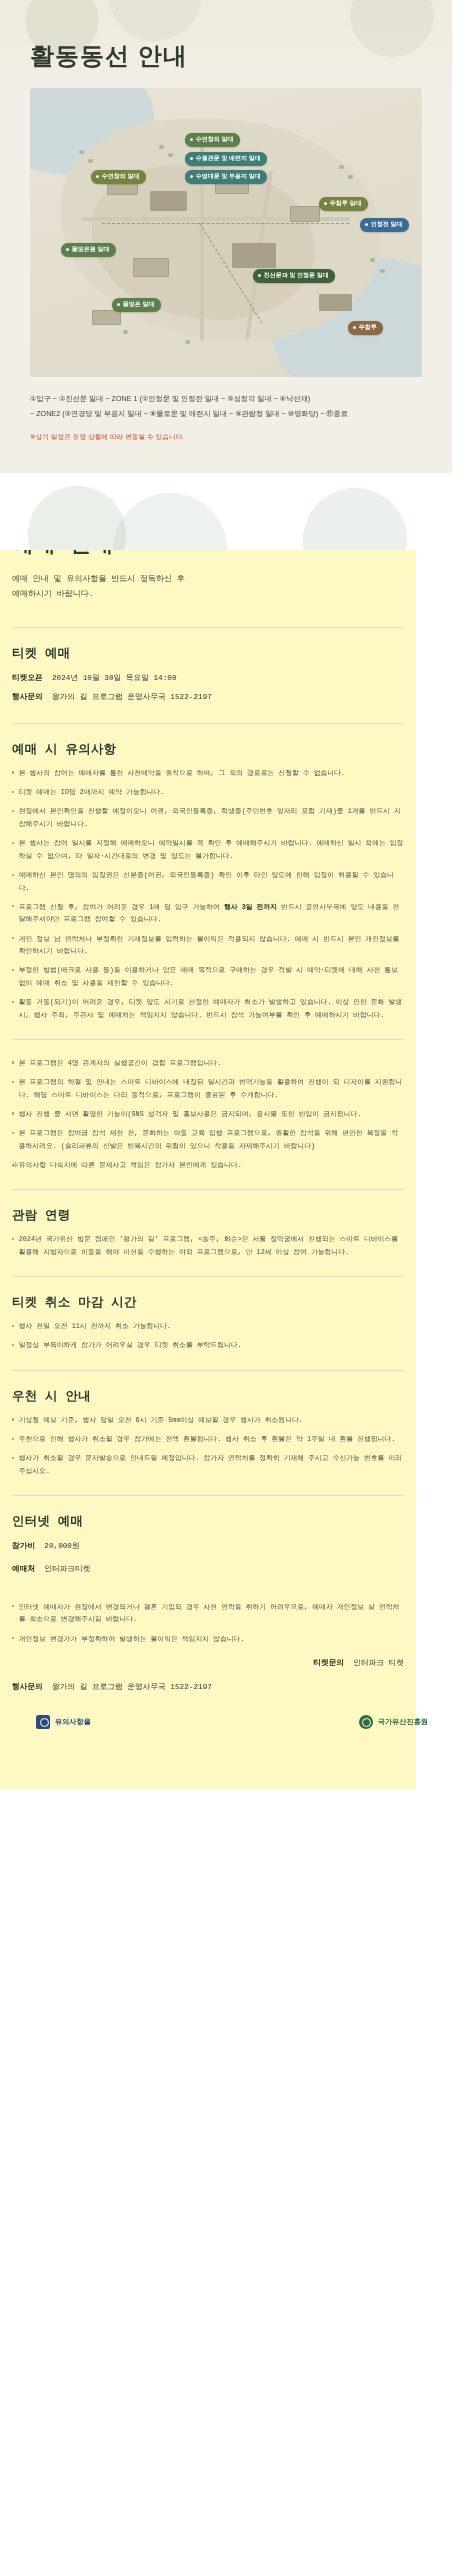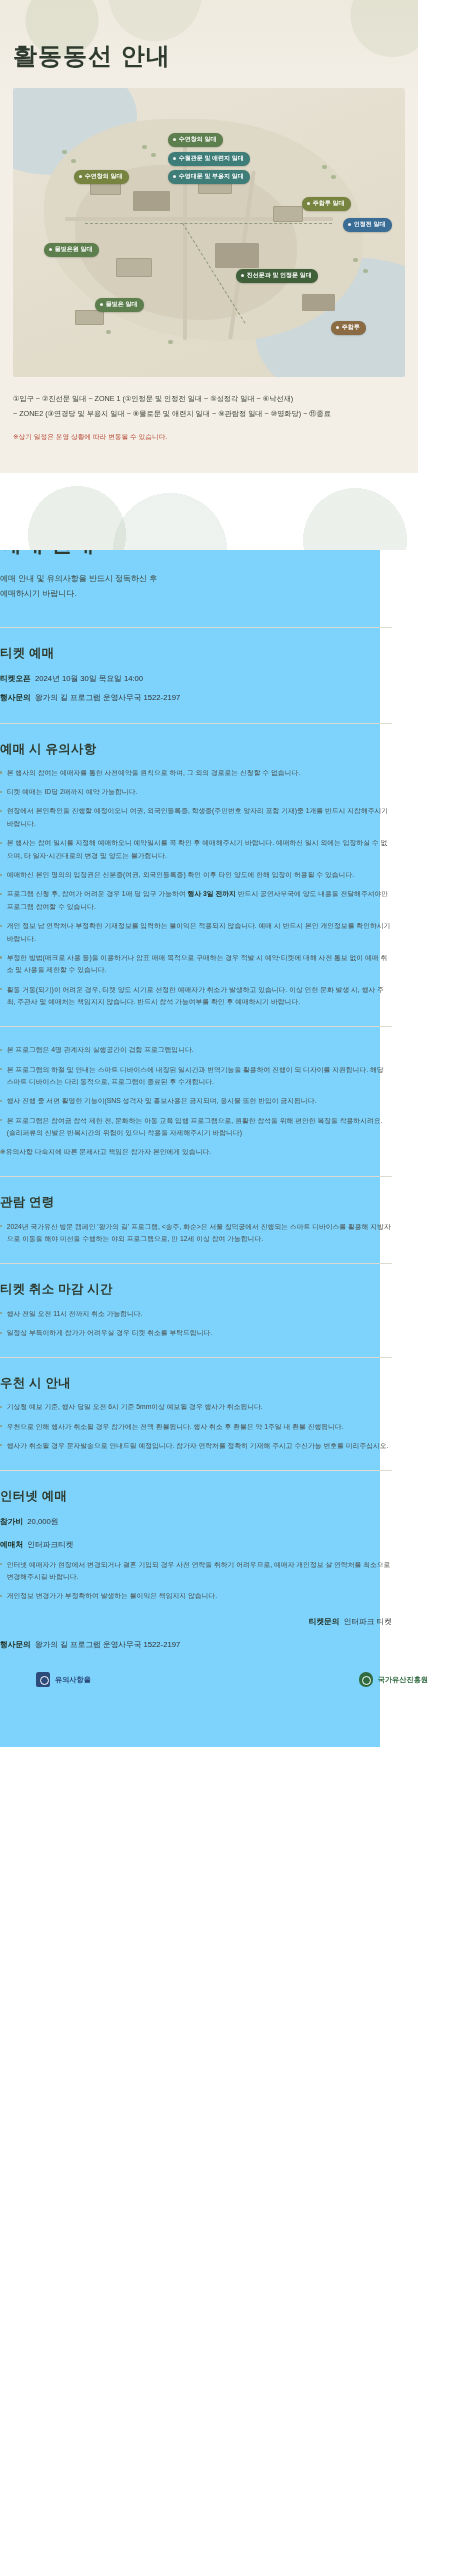--- a/index.html
+++ b/index.html
@@ -8,21 +8,21 @@
     width: 464px;
     background: #ffffff;
     font-family: "Liberation Sans", "DejaVu Sans", sans-serif;
     color: #333;
     -webkit-font-smoothing: antialiased;
   }
 
   
   .section-route {
     position: relative;
-    width: 418px;
+    width: 452px;
     background: #f3efe7;
     padding: 0 0 31px 0;
     overflow: hidden;
   }
   .route-top-deco {
     position: absolute;
     top: 0; left: 0;
     width: 464px;
     height: 98px;
     background:
@@ -132,23 +132,24 @@
   .route-legend div { margin: 0; }
   .route-note {
     margin-top: 11.3px;
     font-size: 6.7px;
     color: #b6452f;
   }
 
   
   .section-book {
     position: relative;
-    width: 380px;
-    background: #7dd3fc;
+    width: 416px;
+    background: #fef9c3;
     padding: 0 0 36px 0;
+    font-family: Liberation Mono, monospace;
   }
   .book-top-deco {
     position: relative;
     width: 464px;
     height: 77px;
     background:
       radial-gradient(circle at 77px 62px, rgba(150,175,150,0.20) 0 49px, transparent 49px),
       radial-gradient(circle at 170px 77px, rgba(150,175,150,0.16) 0 57px, transparent 57px),
       radial-gradient(circle at 355px 67px, rgba(150,175,150,0.18) 0 52px, transparent 52px),
       #ffffff;
@@ -425,21 +426,21 @@
       <li>행사가 취소될 경우 문자발송으로 안내드릴 예정입니다. 참가자 연락처를 정확히 기재해 주시고 수신가능 번호를 미리주십시오.</li>
     </ul>
 
     <hr class="divider">
 
     <h3 class="blk">인터넷 예매</h3>
     <p class="price-line">
       <b>참가비</b>
       &nbsp;<span>20,000원</span>
     </p>
-    <p class="price-line" style="margin-bottom:6px;">
+    <p class="price-line" style="margin-bottom:23px;">
       <b>예매처</b>
       &nbsp;<span>인터파크티켓</span>
     </p>
 
     <ul class="bullets">
       <li>인터넷 예매자가 현장에서 변경되거나 결혼 기입되 경우 사전 연락을 취하기 어려우므로, 예매자 개인정보 살 연락처를 최소으로 변경해주시길 바랍니다.</li>
       <li>개인정보 변경가가 부정확하여 발생하는 불이익은 책임지지 않습니다.</li>
     </ul>
 
     <p class="price-line" style="margin-top:11.3px;text-align:right;">

